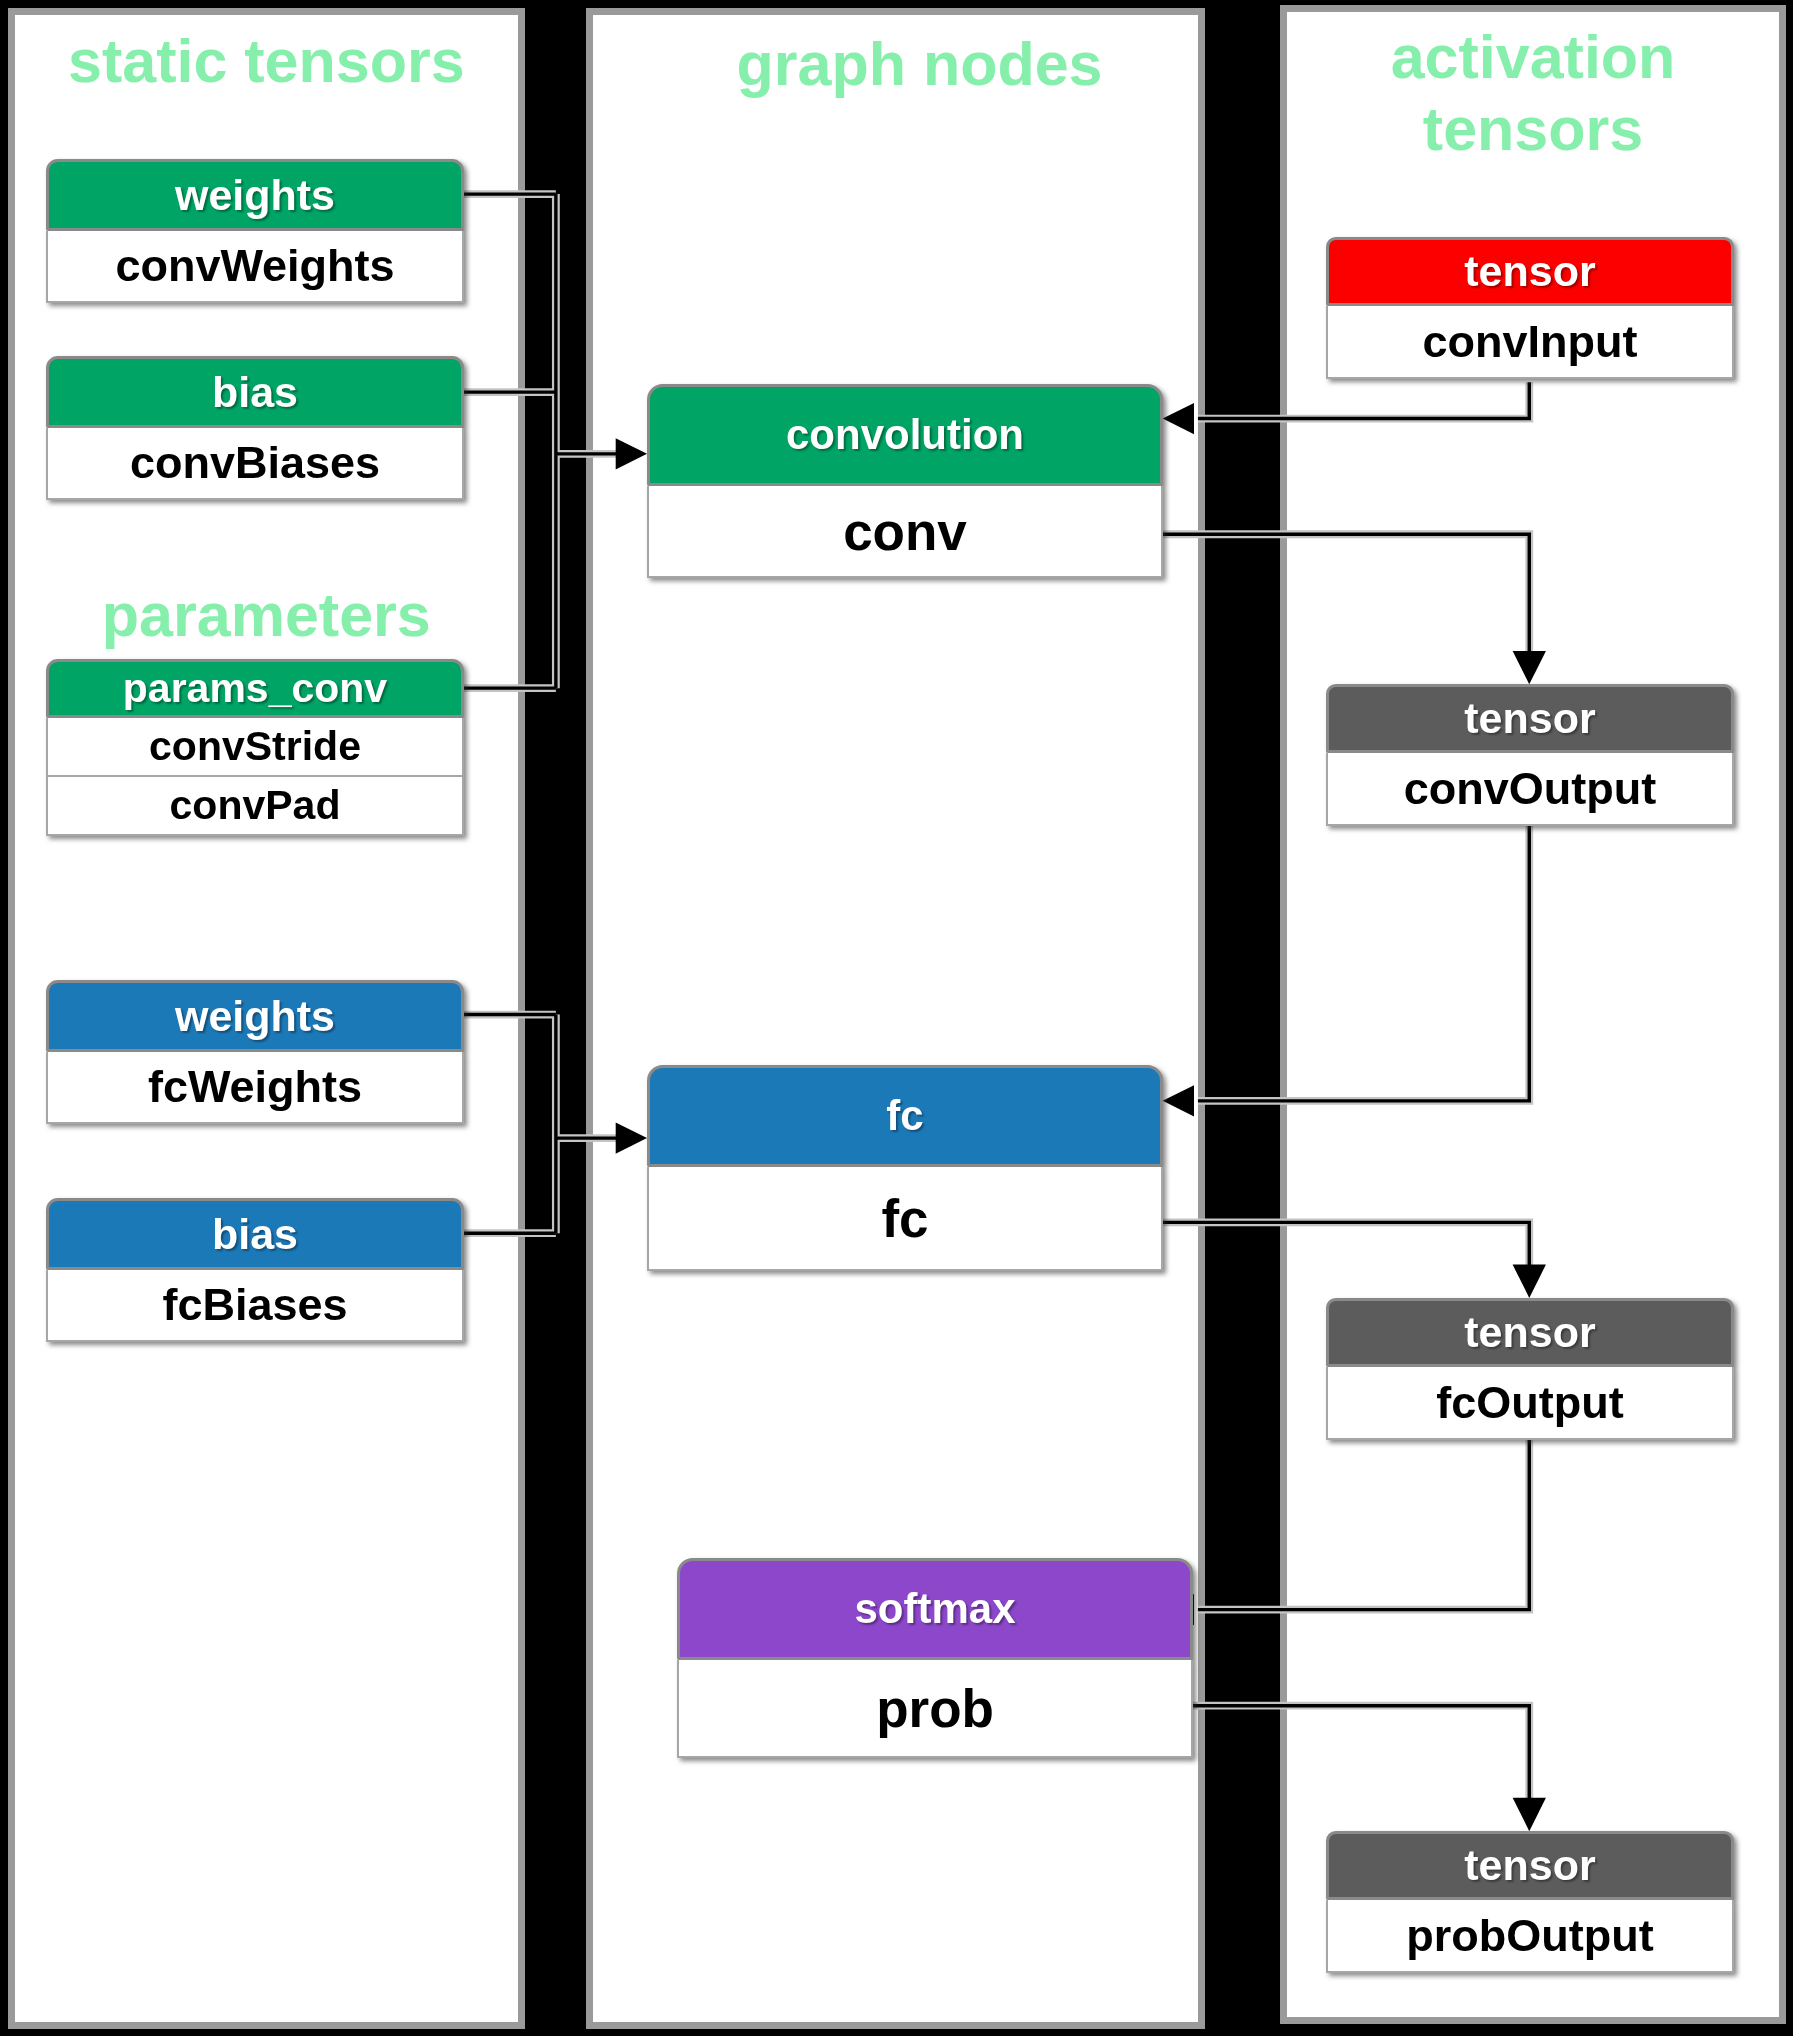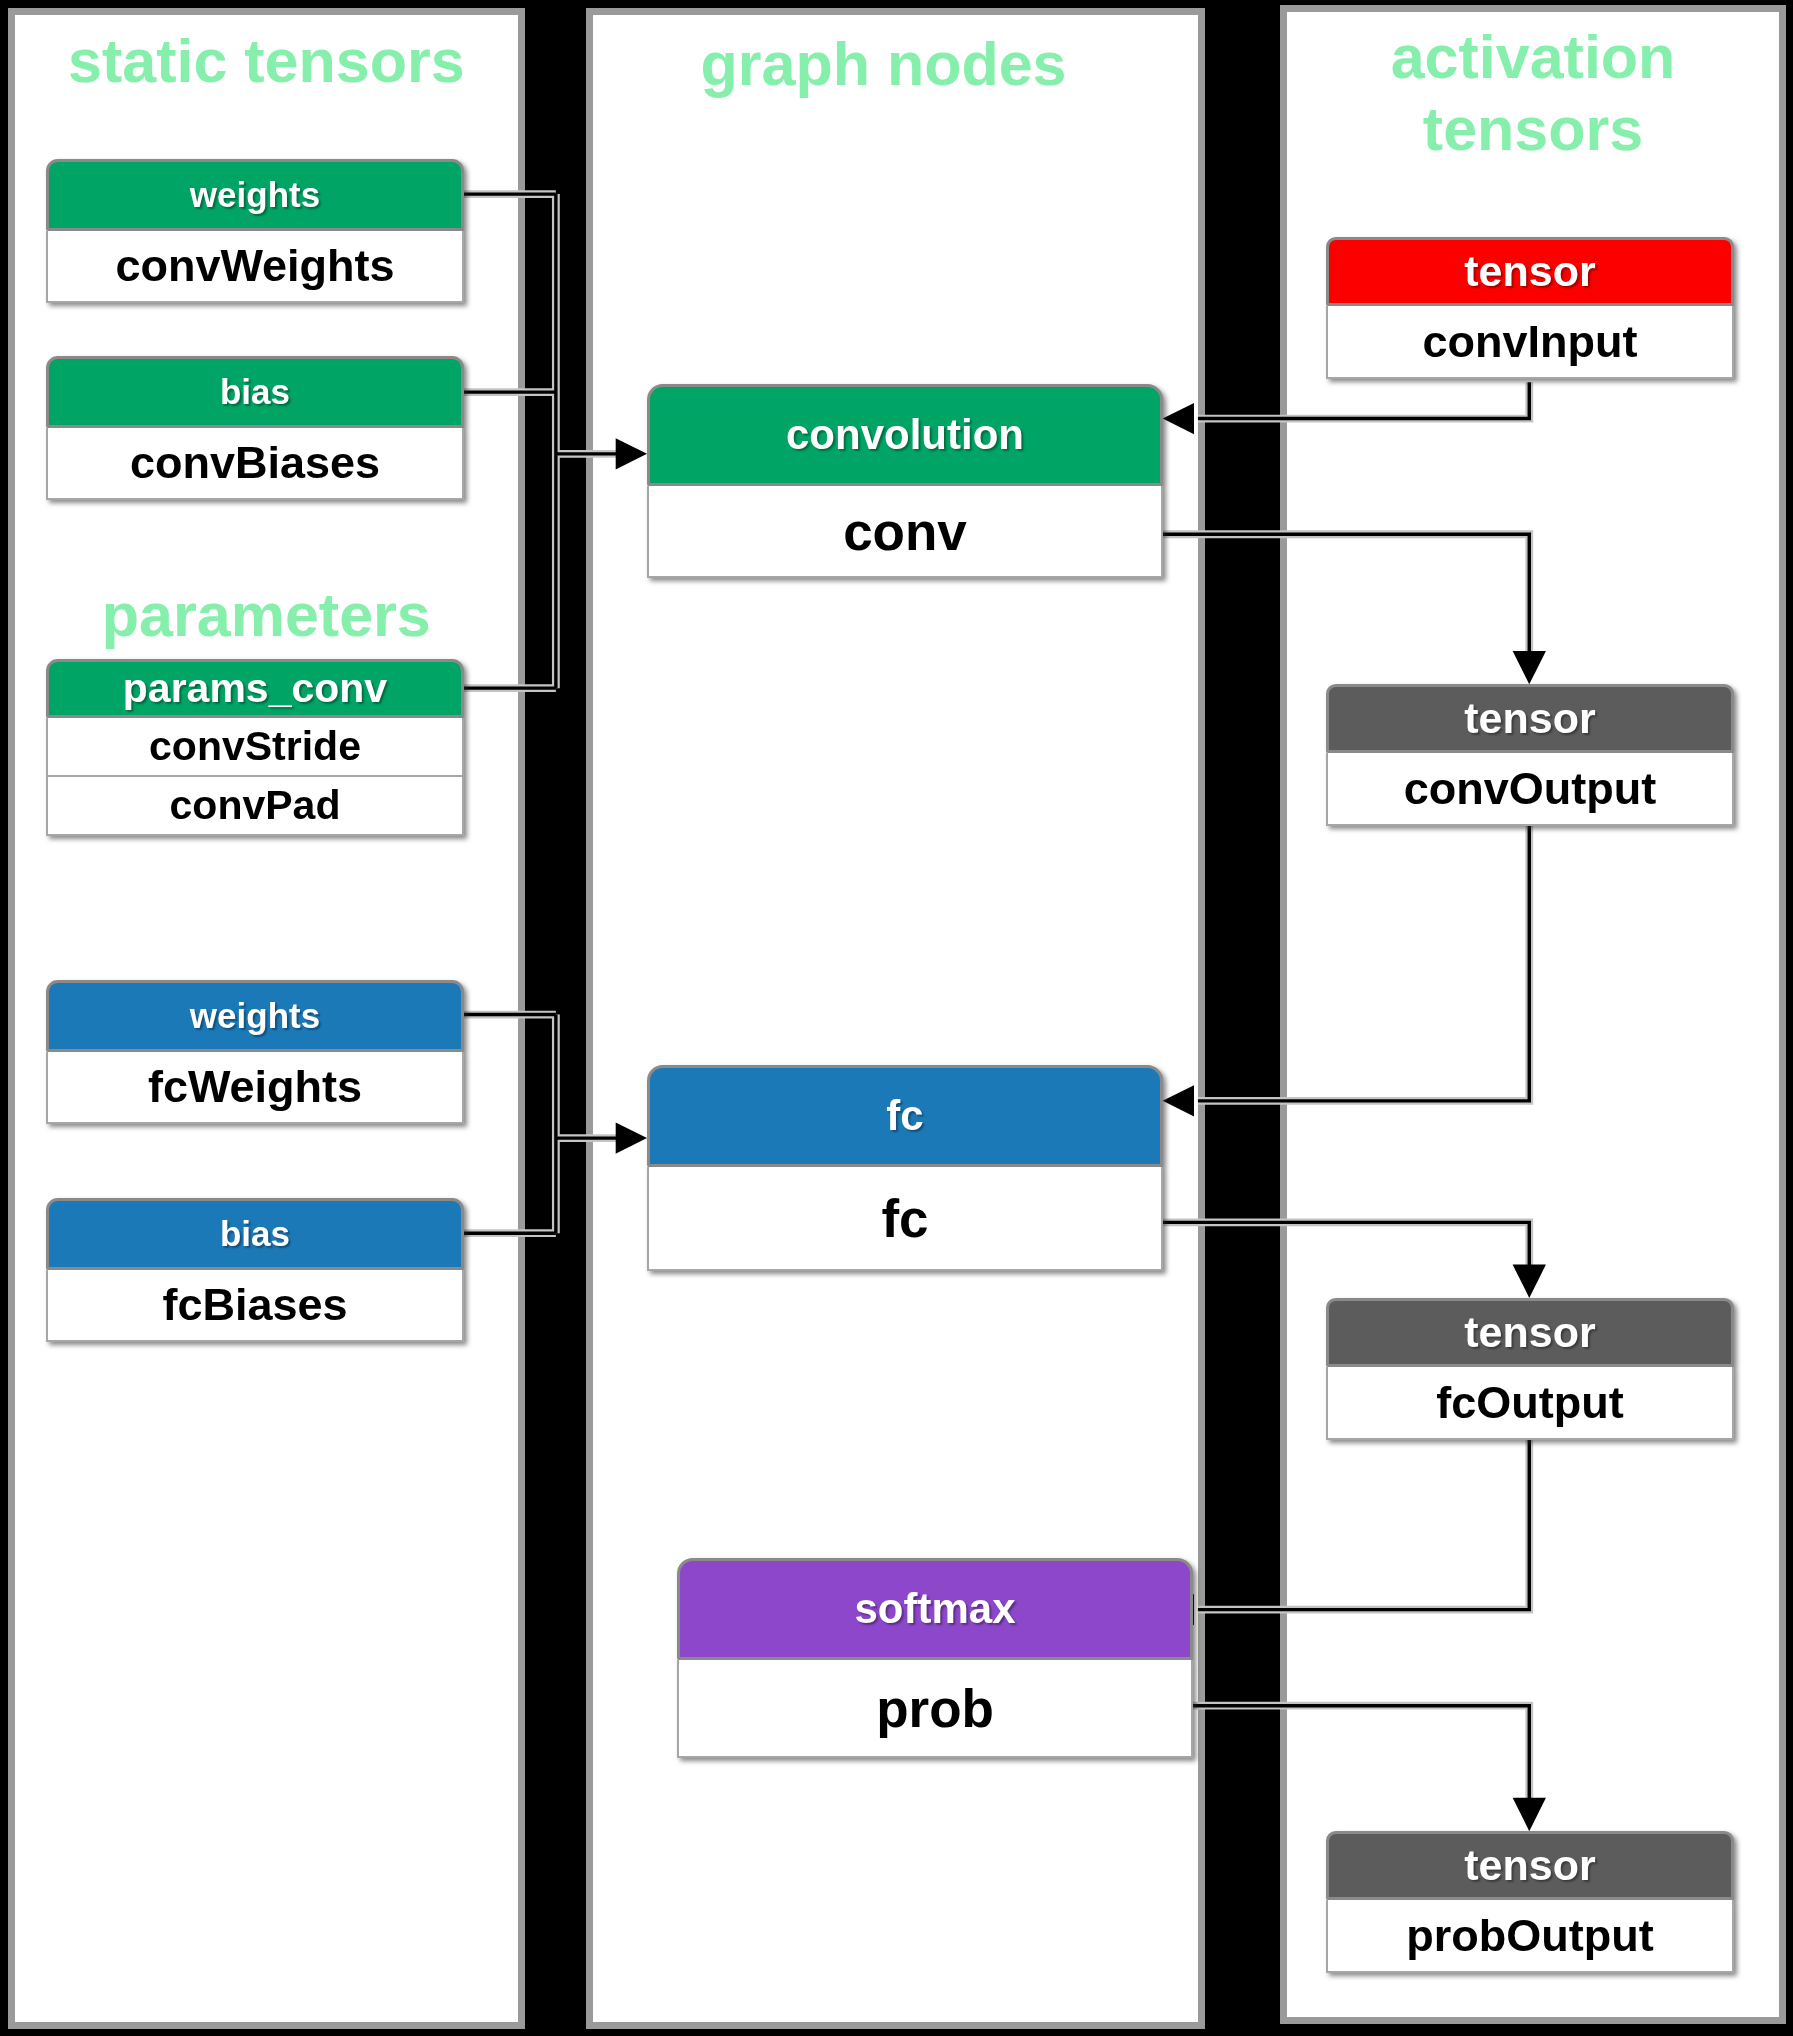--- a/index.html
+++ b/index.html
@@ -20,40 +20,40 @@
   .sbox .hdr {
     box-sizing:border-box; border:3.9px solid #8a8a8a; border-radius:11.8px 11.8px 2px 2px;
     display:flex; align-items:center; justify-content:center;
     color:#fff; font-weight:bold; text-shadow:2px 2px 2px rgba(0,0,0,0.35);
   }
   .sbox .row {
     box-sizing:border-box; border:2.9px solid #a6a6a6; border-top:none; background:#fff;
     display:flex; align-items:center; justify-content:center;
     color:#000; font-weight:bold;
   }
-  .small .hdr { height:72px; font-size:35px; }
+  .small .hdr { height:72px; font-size:43px; }
   .small .row { height:72px; font-size:45px;text-align:right; }
   .pbox .hdr  { height:59px; font-size:41px; }
   .pbox .row  { height:59px; font-size:41px; }
   .node .hdr  { height:102px; font-size:42px; border-radius:15.7px 15.7px 2px 2px; }
   .node .row  { font-size:53px; }
   .tbox .hdr  { height:69px; font-size:43px; border-radius:9.8px 9.8px 2px 2px; }
   .tbox .row  { height:73px; font-size:45px;text-align:center; }
 </style>
 </head>
 <body>
 
 <div class="canvas">
 
   <div class="panel" style="left:7.8px; top:7.8px; width:517px; height:2021px;"></div>
   <div class="panel" style="left:586px; top:7.8px; width:619px; height:2021px;"></div>
   <div class="panel" style="left:1280px; top:4.9px; width:506px; height:2019px;"></div>
 
   <div class="panel-title" style="left:7.8px; top:25.5px; width:517px;">static tensors</div>
-  <div class="panel-title" style="left:574px; top:29px; width:619px;text-align:center;">graph nodes</div>
+  <div class="panel-title" style="left:610px; top:29px; width:619px;text-align:center;">graph nodes</div>
   <div class="panel-title" style="left:1280px; top:21.6px; width:506px;">
     <div>activation</div>
     <div>tensors</div>
   </div>
   <div class="panel-title" style="left:7.8px; top:580px; width:517px;">parameters</div>
 
   <svg class="wires" width="1794" height="2037" viewBox="0 0 1830 2078">
     <g fill="none" stroke="#c4c4c4" stroke-width="8">
       <polyline points="473,198 567,198"></polyline>
       <polyline points="473,400 567,400"></polyline>

